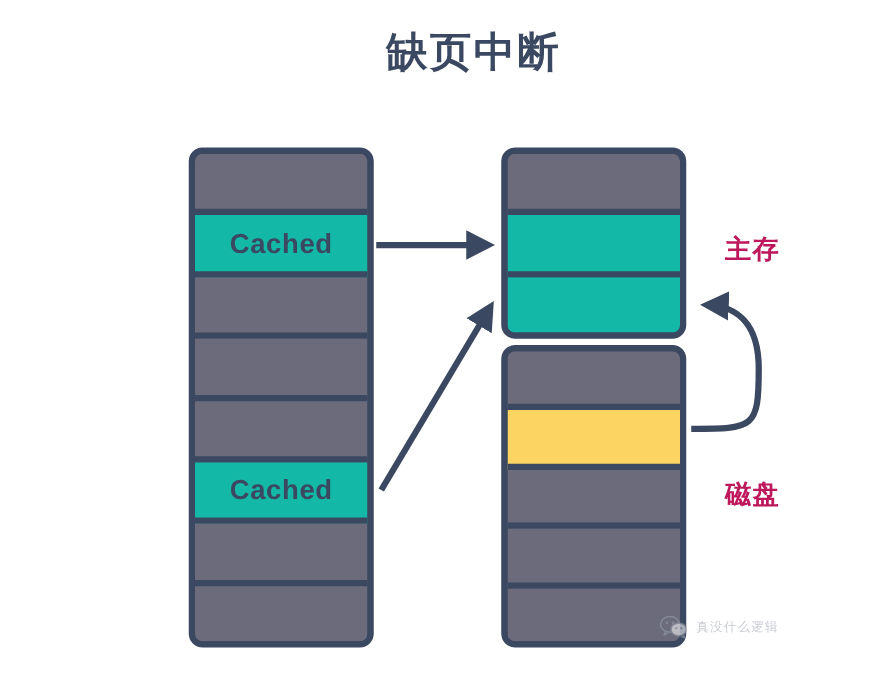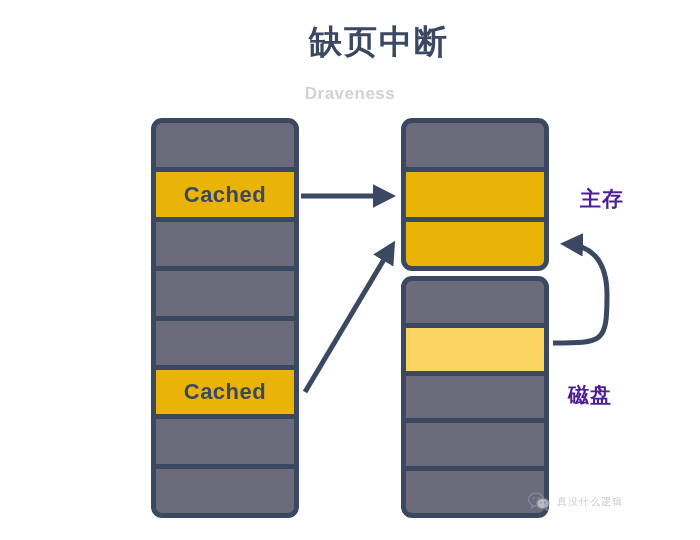--- a/index.html
+++ b/index.html
@@ -65,21 +65,21 @@
     align-items: center;
     justify-content: center;
     font-size: 22px;
     font-weight: bold;
     color: #3b4861;
     letter-spacing: 0.5px;
   }
   .cell:last-child {
     border-bottom: none;
   }
-  .cell.teal { background: #eab308; }
+  .cell.teal { background: #14b8a6; }
   .cell.yellow { background: #fcd462; }
 
   
   #virtual-memory-column {
     left: 151px;
     top: 118px;
     width: 148px;
     height: 400px;
   }
   #main-memory-column {
@@ -93,27 +93,27 @@
     top: 276px;
     width: 148px;
     height: 242px;
   }
 
   
   .side-label {
     position: absolute;
     font-size: 21px;
     font-weight: bold;
-    color: #4c1d95;
+    color: #be185d;
     letter-spacing: 1px;
     white-space: nowrap;
   }
   #label-virtual-memory { left: 38px; top: 307px; }
   #label-main-memory    { left: 580px; top: 185px; }
-  #label-disk           { left: 568px; top: 381px; font-family: Liberation Mono, monospace; }
+  #label-disk           { left: 580px; top: 381px; font-family: Liberation Mono, monospace; }
 
   
   #arrow-layer {
     position: absolute;
     left: 0;
     top: 0;
     width: 700px;
     height: 540px;
     pointer-events: none;
   }
@@ -134,21 +134,20 @@
     letter-spacing: 1px;
     white-space: nowrap;
   }
 </style>
 </head>
 <body>
 
 <div id="canvas">
 
   <div id="title">缺页中断</div>
-  <div id="subtitle">Draveness</div>
 
   <div id="virtual-memory-column" class="frame">
     <div class="cell"></div>
     <div class="cell teal">Cached</div>
     <div class="cell"></div>
     <div class="cell"></div>
     <div class="cell"></div>
     <div class="cell teal">Cached</div>
     <div class="cell"></div>
     <div class="cell"></div>

